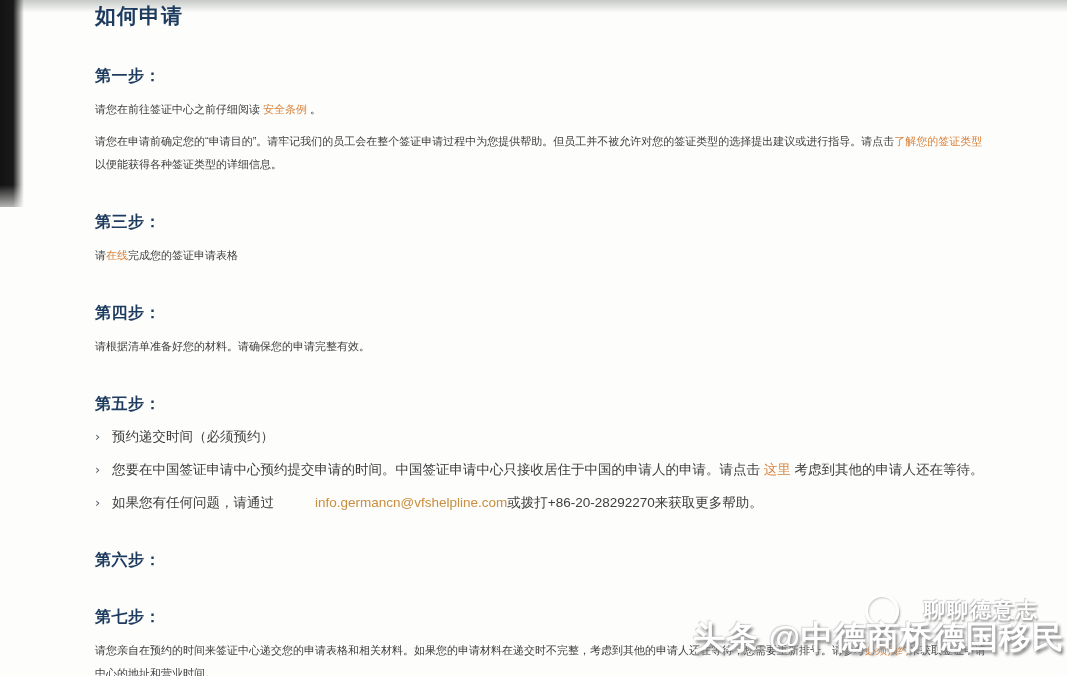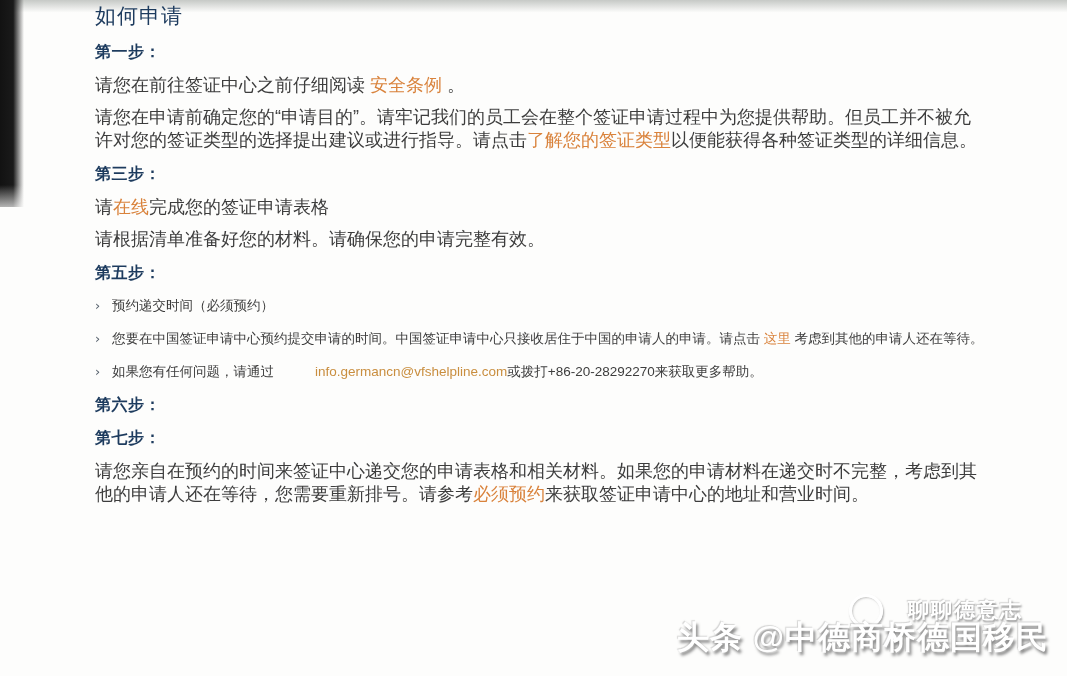--- a/index.html
+++ b/index.html
@@ -22,30 +22,30 @@
   }
   .left-strip-fade {
     position: absolute; top: 185px; left: 0; width: 24px; height: 40px;
     background: linear-gradient(to bottom, rgba(253,253,252,0) 0%, #fdfdfc 80%);
   }
   .content {
     position: absolute; top: 0; left: 95px; width: 893px;
   }
   h1.page-title {
     margin-top: 2px;
-    font-size: 21px; font-weight: normal; color: #1d3b5e;
+    font-size: 21px; font-weight: bold; color: #1d3b5e;
     letter-spacing: 1px;
   }
   h2.step-heading {
-    margin-top: 12px; margin-bottom: 11px;
+    margin-top: 36px; margin-bottom: 11px;
     font-size: 16px; font-weight: bold; color: #1d3b5e;
     letter-spacing: 0.5px;
   }
   p.body-text {
-    font-size: 18px; line-height: 23px; color: #3d3d3d;
+    font-size: 11px; line-height: 23px; color: #3d3d3d;
     margin-bottom: 9px;
   }
   a.lnk {
     color: #d9823b; text-decoration: none; cursor: pointer;
   }
   a.lnk-email {
     color: #c98e3f; text-decoration: none; cursor: pointer; padding-left: 41px;
   }
   ul.step-list { list-style: none; margin-bottom: 4px; }
   ul.step-list li {
@@ -53,21 +53,21 @@
     padding-left: 17px;
     font-size: 13.5px; line-height: 22px; color: #3d3d3d;
     margin-bottom: 11px;
   }
   ul.step-list li .chev {
     position: absolute; left: 0; top: 0;
     color: #56616d; font-size: 13px;
     font-family: "DejaVu Sans", sans-serif;
   }
   .watermark {
-    position: absolute; right: 16px; bottom: 2px; width: 400px; height: 80px;
+    position: absolute; right: 0; bottom: 2px; width: 400px; height: 80px;
     pointer-events: none;
   }
   .wm-small {
     position: absolute; right: 28px; top: 2px;
     font-size: 21px; font-weight: bold; color: #ffffff;
     letter-spacing: 2px;
     text-shadow: 1px 2px 2px rgba(140,140,140,0.9), -1px -1px 1px rgba(170,170,170,0.5);
     white-space: nowrap;
   }
   .wm-logo {
@@ -97,20 +97,21 @@
   <h1 class="page-title">如何申请</h1>
 
   <h2 class="step-heading">第一步：</h2>
   <p class="body-text"><span>请您在前往签证中心之前仔细阅读 </span><a class="lnk">安全条例</a><span> 。</span></p>
 
   <p class="body-text"><span>请您在申请前确定您的“申请目的”。请牢记我们的员工会在整个签证申请过程中为您提供帮助。但员工并不被允许对您的签证类型的选择提出建议或进行指导。请点击</span><a class="lnk">了解您的签证类型</a><span>以便能获得各种签证类型的详细信息。</span></p>
 
   <h2 class="step-heading">第三步：</h2>
   <p class="body-text"><span>请</span><a class="lnk">在线</a><span>完成您的签证申请表格</span></p>
 
+  <h2 class="step-heading">第四步：</h2>
   <p class="body-text">请根据清单准备好您的材料。请确保您的申请完整有效。</p>
 
   <h2 class="step-heading">第五步：</h2>
   <ul class="step-list">
     <li><span class="chev">›</span><span>预约递交时间（必须预约）</span></li>
     <li><span class="chev">›</span><span>您要在中国签证申请中心预约提交申请的时间。中国签证申请中心只接收居住于中国的申请人的申请。请点击 </span><a class="lnk">这里</a><span> 考虑到其他的申请人还在等待。</span></li>
     <li><span class="chev">›</span><span>如果您有任何问题，请通过</span><a class="lnk-email">info.germancn@vfshelpline.com</a><span>或拨打+86-20-28292270来获取更多帮助。</span></li>
   </ul>
 
   <h2 class="step-heading">第六步：</h2>

